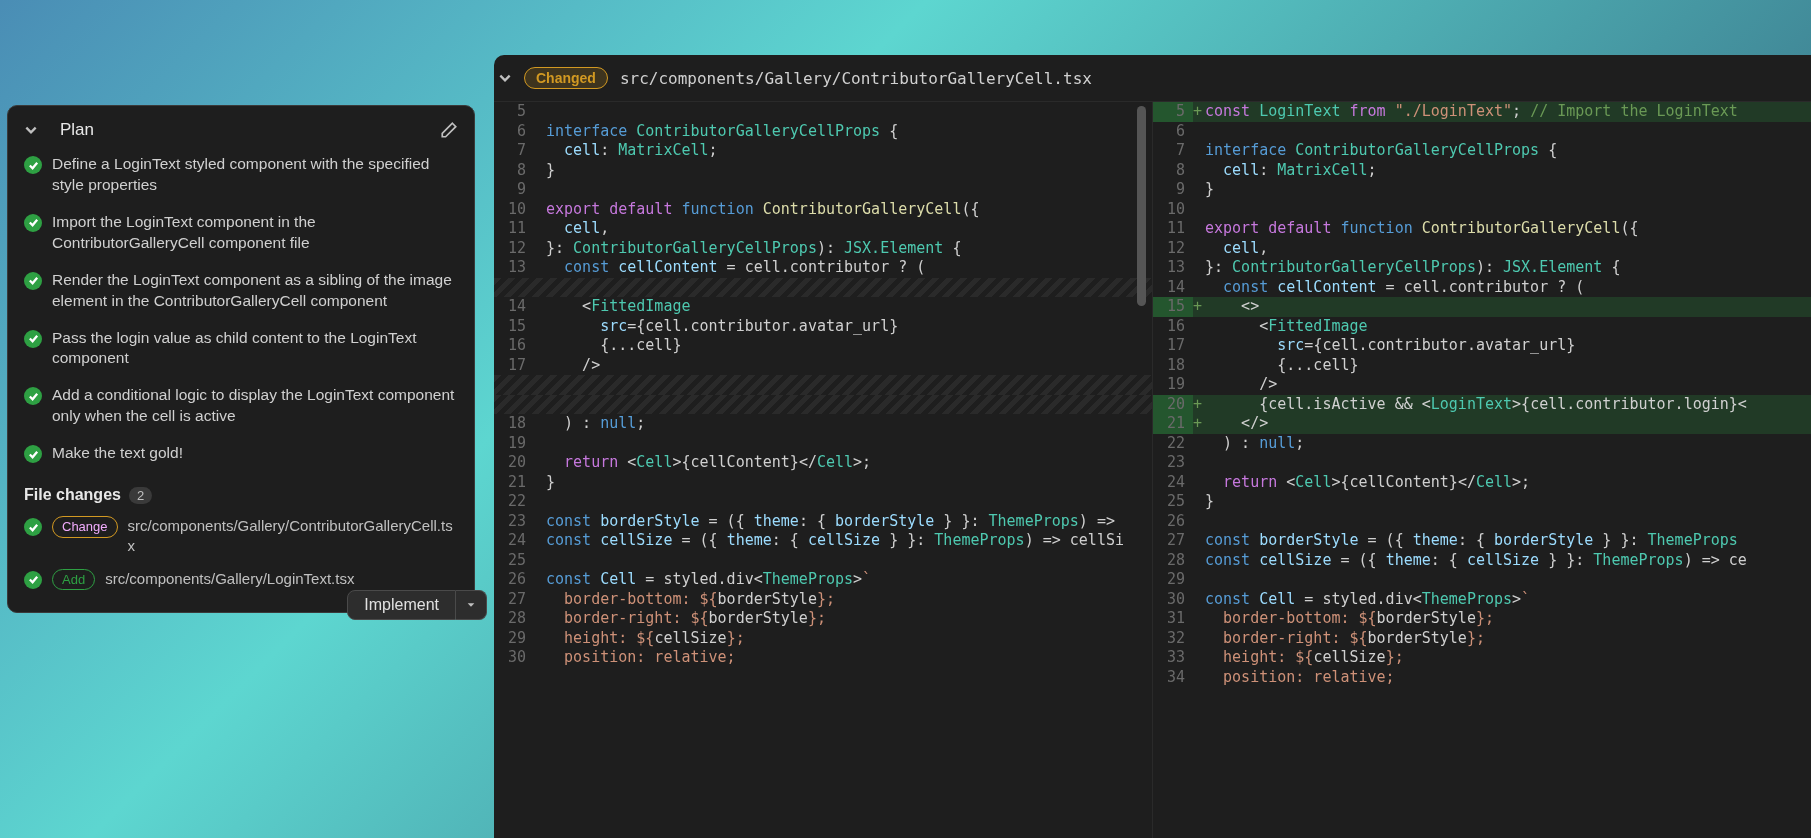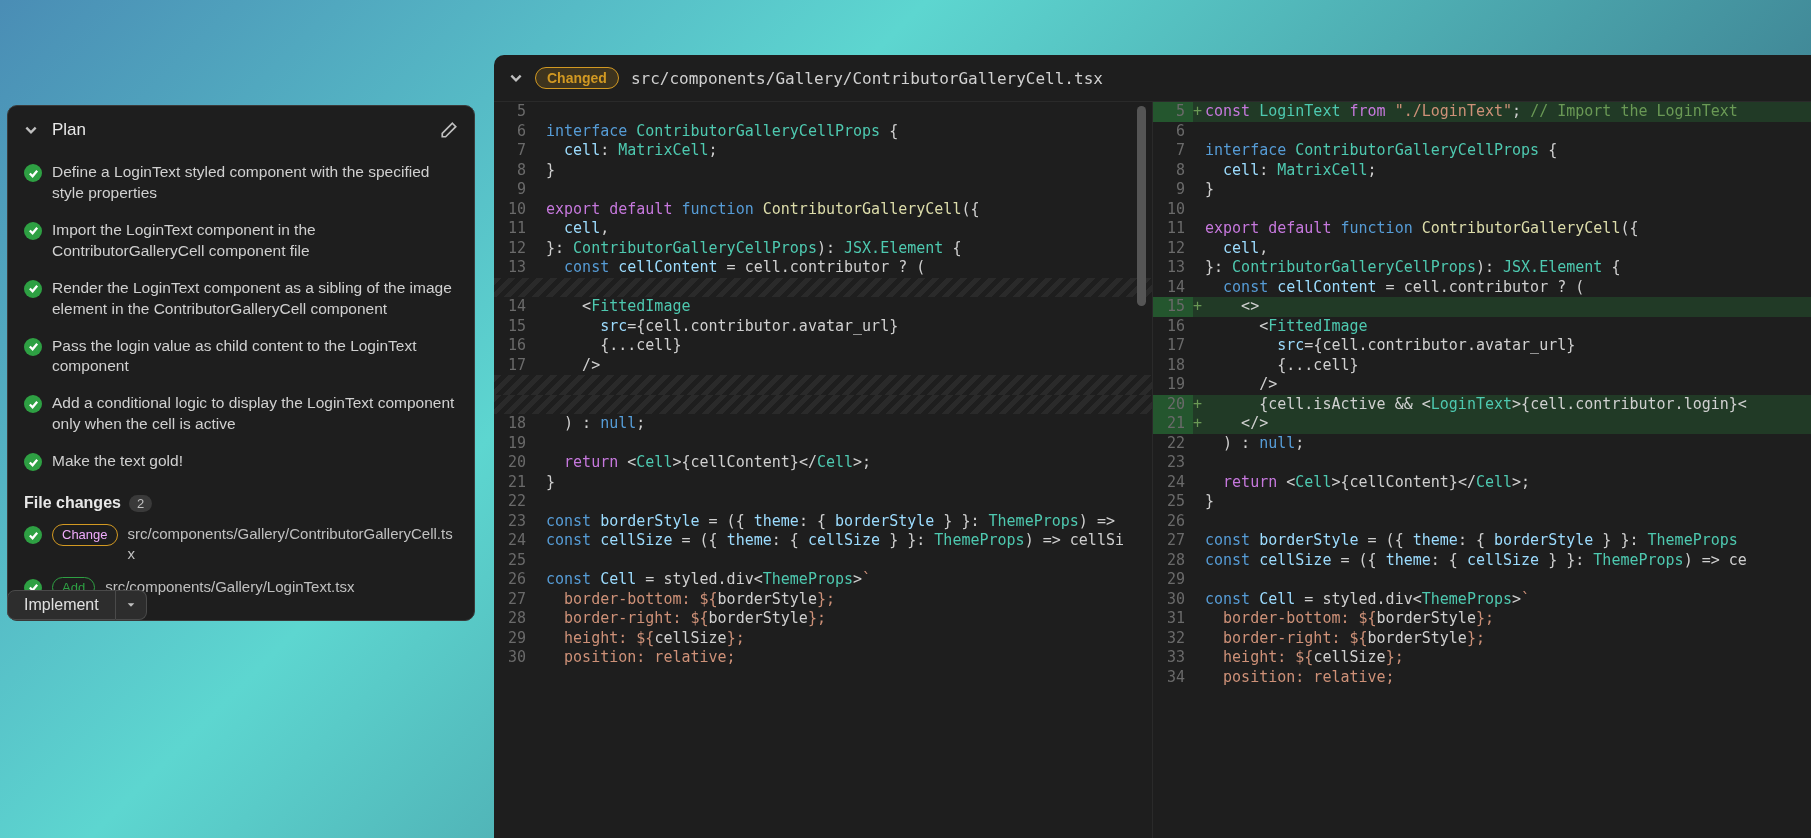--- a/index.html
+++ b/index.html
@@ -18,22 +18,22 @@
   width: 468px;
   background: #1e1e1e;
   border: 1px solid #3a3a3a;
   border-radius: 10px;
   color: #e0e0e0;
   padding: 14px 16px 16px 16px;
 }
 .plan-header {
   display: flex;
   align-items: center;
-  gap: 14px;
-  margin-bottom: 14px;
+  gap: 22px;
+  margin-bottom: 6px;
 }
 .plan-header .chev { width: 14px; height: 14px; }
 .plan-header .title { font-size: 17px; font-weight: 500; color: #e8e8e8; flex: 1; }
 .plan-header .edit { width: 18px; height: 18px; cursor: pointer; }
 .plan-item {
   display: flex;
   align-items: flex-start;
   gap: 10px;
   padding: 8px 0;
   font-size: 15.5px;
@@ -93,20 +93,21 @@
   font-weight: 500;
   flex-shrink: 0;
 }
 .file-path { color: #c0c0c0; word-break: break-all; }
 .implement-row {
   position: absolute;
   left: 7px;
   top: 590px;
   width: 480px;
   display: flex;
+  justify-content: flex-end;
   gap: 0;
 }
 .implement-btn {
   background: #2d2d2d;
   border: 1px solid #4a4a4a;
   color: #e0e0e0;
   font-size: 16px;
   padding: 5px 16px;
   border-radius: 8px 0 0 8px;
   cursor: pointer;
@@ -130,21 +131,21 @@
   background: #1e1e1e;
   border-radius: 10px 0 0 0;
   overflow: hidden;
   display: flex;
   flex-direction: column;
 }
 .diff-header {
   display: flex;
   align-items: center;
   gap: 12px;
-  padding: 12px 15px;
+  padding: 12px 4px;
   border-bottom: 1px solid #2a2a2a;
 }
 .diff-header .chev { width: 14px; height: 14px; }
 .changed-badge {
   background: rgba(210,153,34,0.18);
   border: 1.5px solid #d29922;
   color: #d29922;
   border-radius: 14px;
   padding: 2px 11px;
   font-size: 14px;

